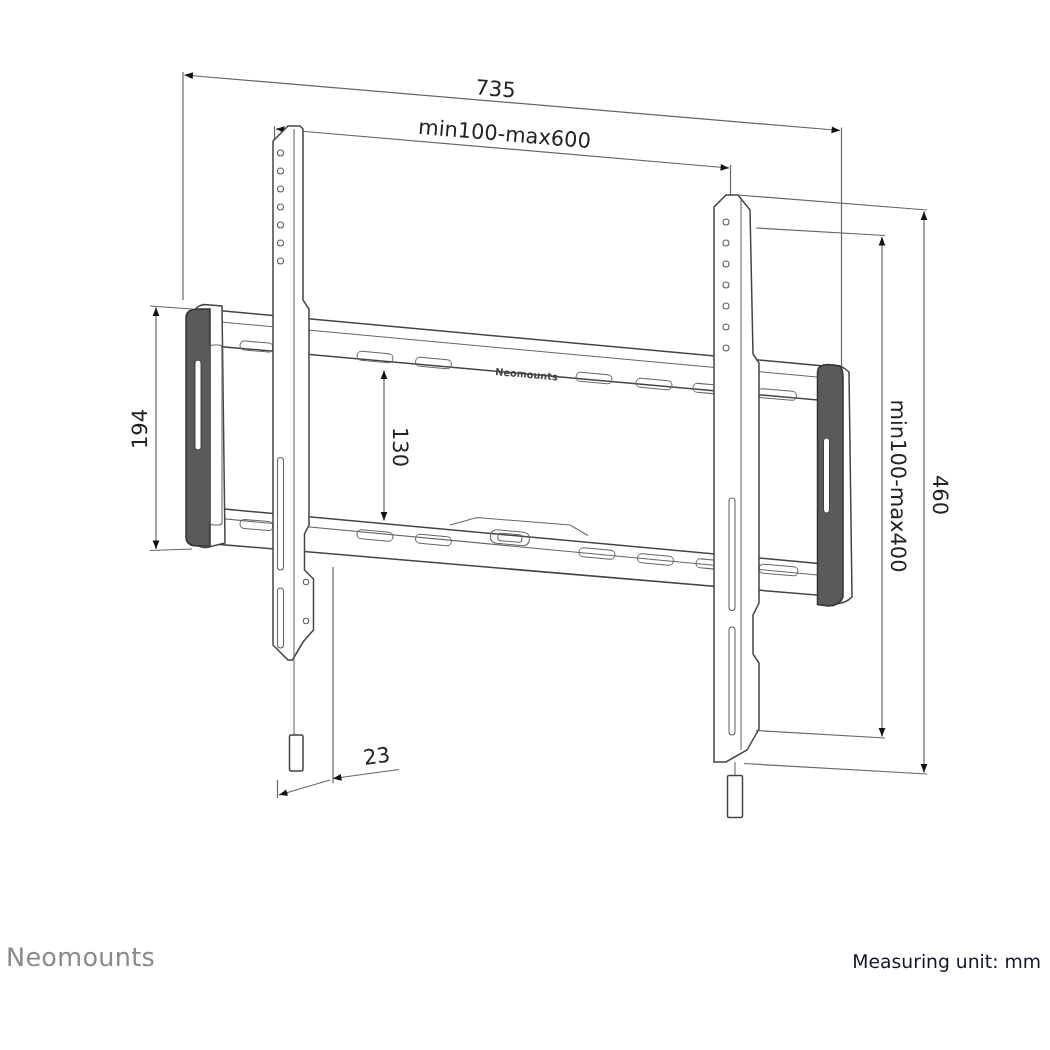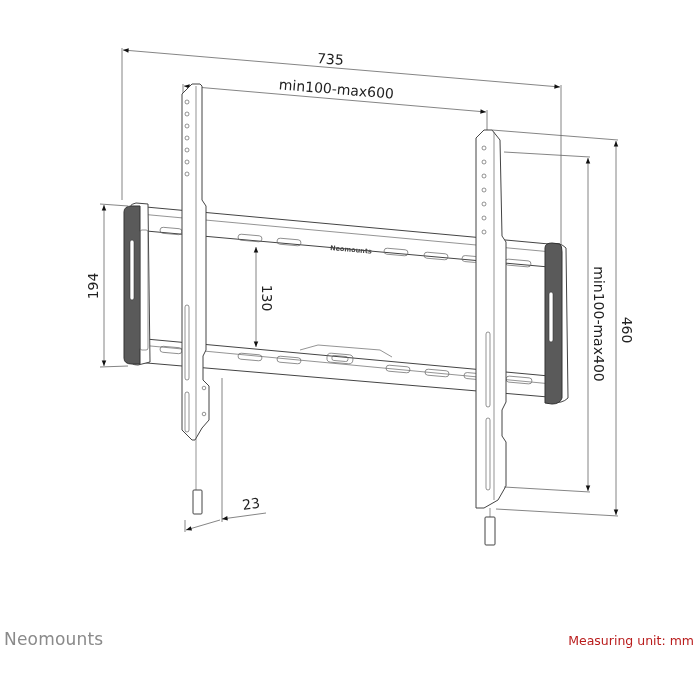--- a/index.html
+++ b/index.html
@@ -1,20 +1,20 @@
 <!DOCTYPE html>
 <html><head>
   <meta charset="utf-8">
   <style>
     html, body { margin: 0; padding: 0; background: #ffffff; }
     body { width: 700px; height: 700px; position: relative; overflow: hidden; font-family: "DejaVu Sans", sans-serif; }
     #canvas { position: absolute; left: 0; top: 0; width: 700px; height: 700px; }
     .dim-text { font-family: "DejaVu Sans", sans-serif; font-size: 14px; fill: #222; }
     .brand { position: absolute; left: 4px; top: 629px; font-family: "DejaVu Sans", sans-serif; font-size: 17px; color: #8a8a8a; letter-spacing: 0.2px; }
-    .unit { position: absolute; right: 6px; top: 633px; font-family: "DejaVu Sans", sans-serif; font-size: 12.5px; color: #b91c1c; }
+    .unit { position: absolute; right: 6px; top: 633px; font-family: "DejaVu Sans", sans-serif; font-size: 12.5px; color: #0f172a; }
     .dim { stroke: #666; stroke-width: 0.8; fill: none; }
     .part { stroke: #444; stroke-width: 1; fill: #fff; }
     .thin { stroke: #666; stroke-width: 0.7; fill: none; }
     .pad { fill: #5a5a5a; stroke: #333; stroke-width: 1; }
   </style>
 </head>
 <body>
 
 <svg id="canvas" viewBox="0 0 700 700" xmlns="http://www.w3.org/2000/svg">
   <defs>

